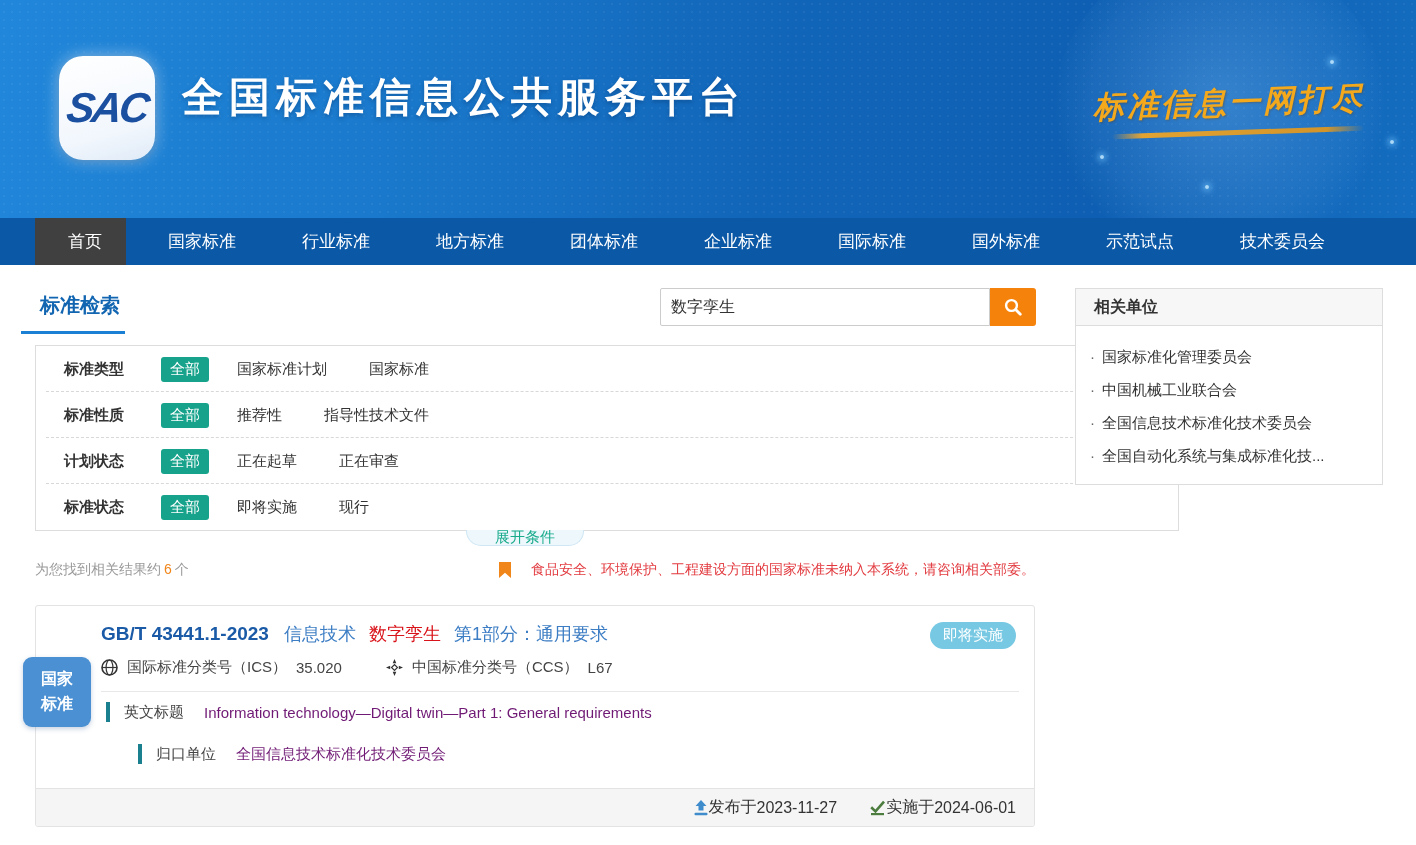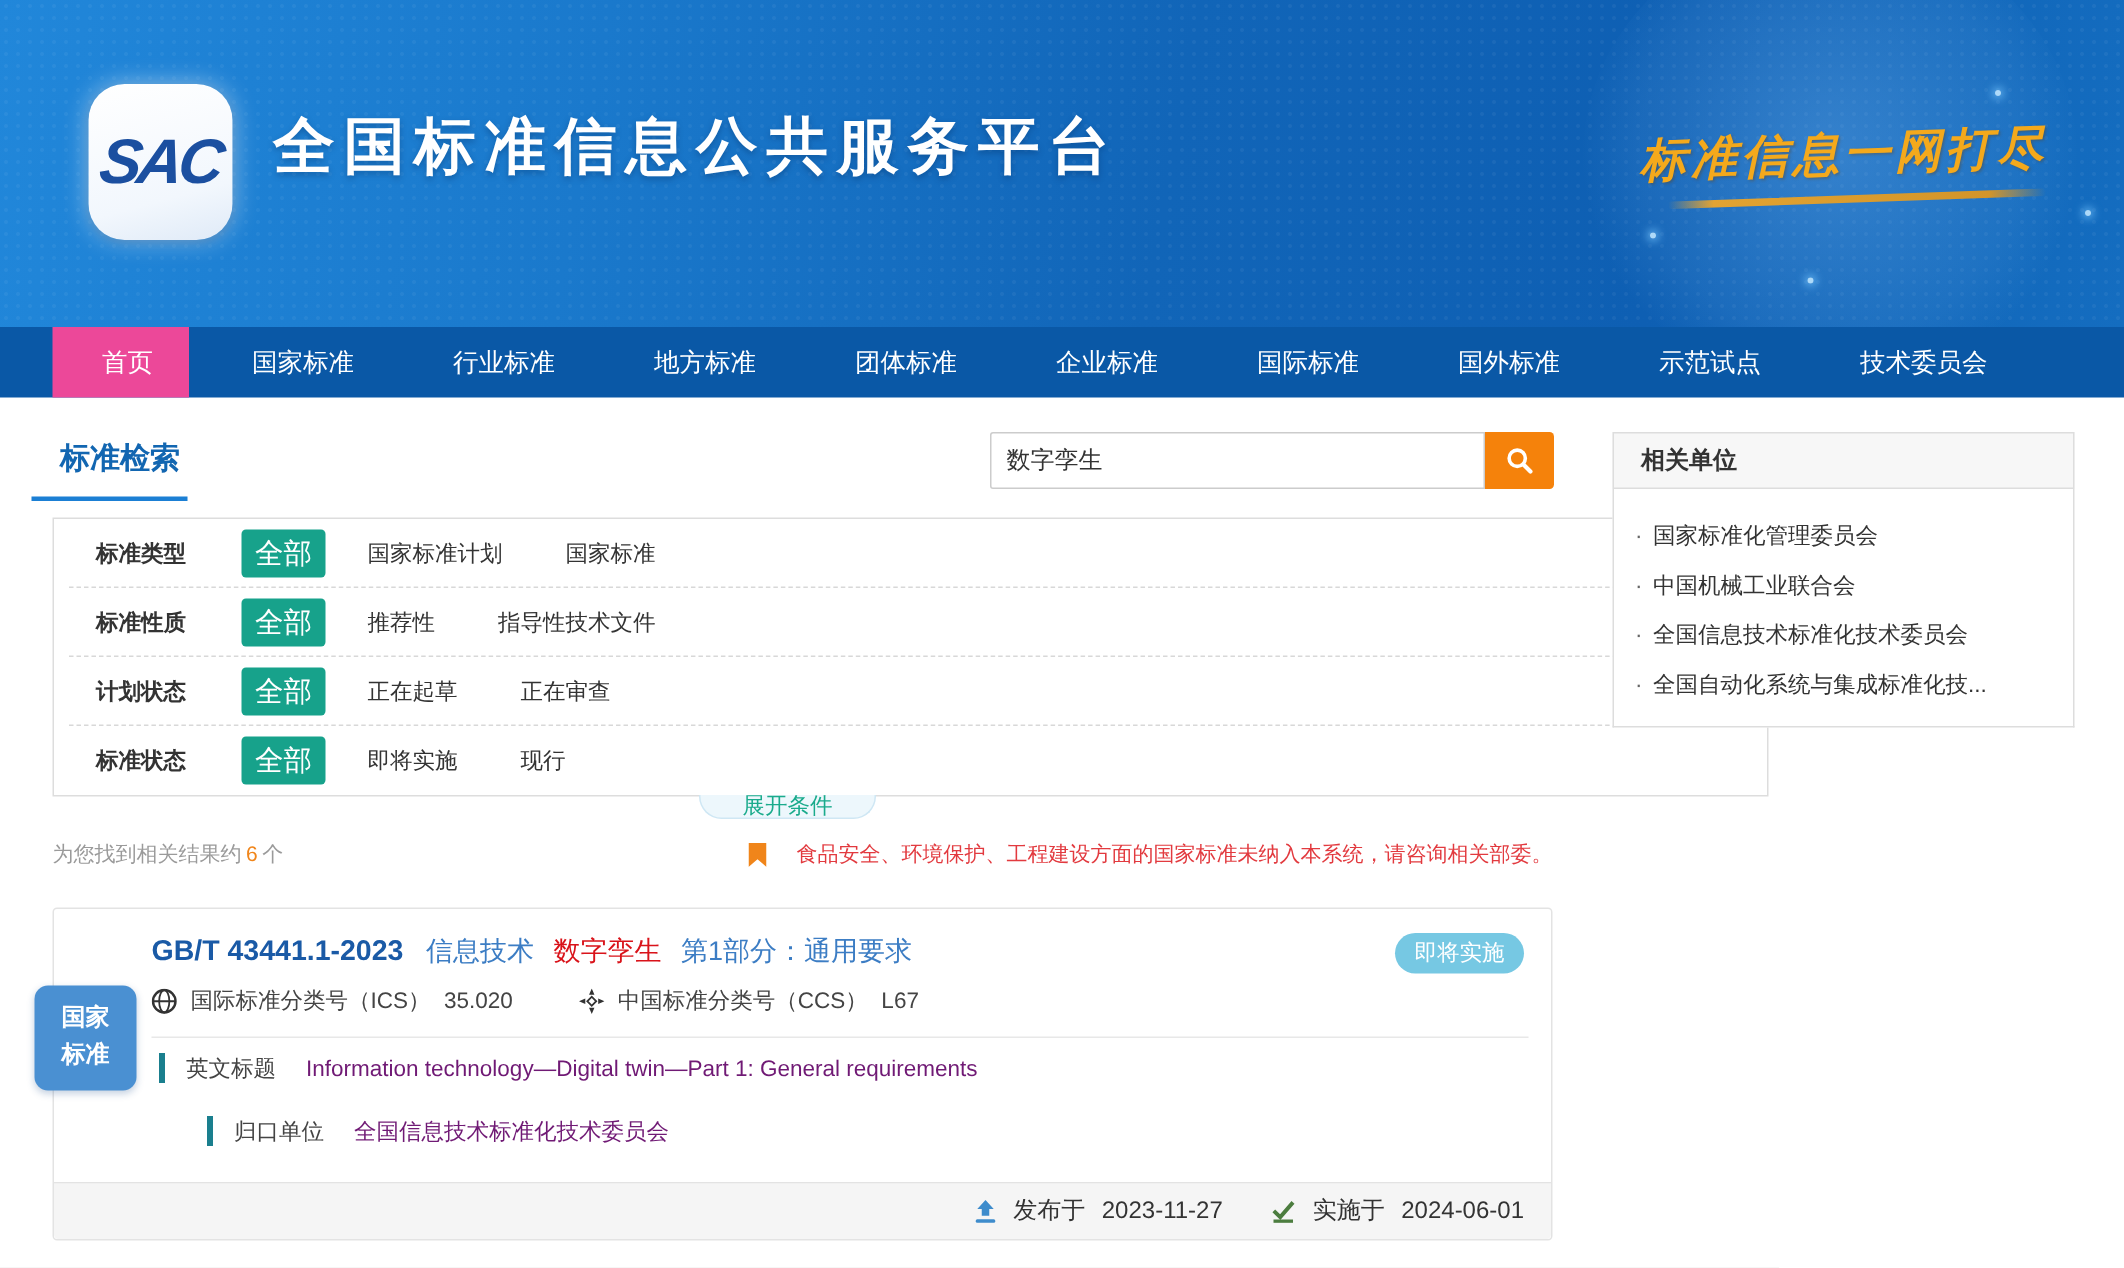--- a/index.html
+++ b/index.html
@@ -29,39 +29,39 @@
     text-shadow:1px 1px 2px rgba(110,60,0,.35); }
   .slogan-swoosh { position:absolute; left:1112px; top:130px; width:252px; height:5px; border-radius:3px;
     background:linear-gradient(90deg, rgba(216,154,40,0), #e2a332 12%, #d3952a 85%, rgba(216,154,40,0));
     transform:rotate(-2deg); }
 
   
   .nav { position:absolute; top:218px; left:0; width:1416px; height:47px; background:#0a58a6;
     display:flex; align-items:stretch; padding-left:35px; gap:18px; }
   .nav-item { display:flex; align-items:center; padding:0 24px; color:#fff; font-size:17px;
     text-decoration:none; cursor:pointer; white-space:nowrap; }
-  .nav-item.active { background:#ec4899;padding-left:33px; }
+  .nav-item.active { background:#404040;padding-left:33px; }
 
   
   .search-tab { position:absolute; left:40px; top:292px; font-size:20px; font-weight:bold; color:#1266b1; cursor:pointer; }
   .search-tab-underline { position:absolute; left:21px; top:331px; width:104px; height:3px; background:#1b7fd4; }
   .search-input { position:absolute; left:660px; top:288px; width:330px; height:38px; border:1px solid #ccc;
     border-radius:2px 0 0 2px; padding:0 10px; font-size:16px; color:#333; outline:none;
     font-family:"Liberation Sans","DejaVu Sans",sans-serif; }
   .search-btn { position:absolute; left:990px; top:288px; width:46px; height:38px; background:#f5820b;
     border:none; border-radius:0 3px 3px 0; cursor:pointer; display:flex; align-items:center; justify-content:center; }
 
   
   .filter-box { position:absolute; left:35px; top:345px; width:1144px; height:186px; border:1px solid #ddd;
     background:#fff; display:flex; flex-direction:column; }
   .filter-row { flex:1; display:flex; align-items:center; padding:0 20px 0 28px; position:relative; }
   .filter-row:not(:last-child)::after { content:""; position:absolute; left:10px; right:10px; bottom:0;
     border-bottom:1px dashed #d8d8d8; }
   .f-label { width:97px; font-size:15px; font-weight:bold; color:#333; }
-  .f-badge { background:#17a28b; color:#fff; font-size:19px; padding:3px 9px; border-radius:3px;
+  .f-badge { background:#17a28b; color:#fff; font-size:15px; padding:3px 9px; border-radius:3px;
     margin-right:28px; cursor:pointer; }
   .f-opt { font-size:15px; color:#333; margin-right:42px; cursor:pointer; }
   .expand-tab { position:absolute; left:466px; top:530px; width:118px; height:16px; background:#edf7fc;
     border:1px solid #cfe7f4; border-top:none; border-radius:0 0 15px 15px; color:#1aab8c; font-size:15px;
     display:flex; align-items:center; justify-content:center; cursor:pointer; z-index:2; }
 
   
   .results-row { position:absolute; left:35px; top:561px; width:1000px; display:flex;
     justify-content:space-between; align-items:center; }
   .summary { font-size:14px; color:#9a9a9a; }
@@ -88,21 +88,21 @@
   .card-divider { position:absolute; left:65px; right:15px; top:85px; border-top:1px solid #e8e8e8; }
   .detail-row { position:absolute; left:70px; display:flex; align-items:center; font-size:15px; }
   .detail-row.r1 { top:96px; }
   .detail-row.r2 { top:138px;padding-left:32px; }
   .d-bar { width:4px; height:20px; background:#1a7f8e; margin-right:14px; }
   .d-label { color:#444; width:80px; }
   .d-value { color:#701a75; }
   .card-footer { position:absolute; left:0; right:0; bottom:0; height:38px; background:#f5f5f5;
     border-top:1px solid #e3e3e3; border-radius:0 0 3px 3px; display:flex; align-items:center;
     justify-content:flex-end; padding-right:18px; font-size:16px; color:#333; }
-  .footer-group { display:flex; align-items:center; gap:11px; }
+  .footer-group { display:flex; align-items:center; gap:0; }
   .footer-group + .footer-group { margin-left:32px; }
 
   
   .sidebar { position:absolute; left:1075px; top:288px; width:308px; }
   .sb-header { height:38px; background:#f7f7f7; border:1px solid #ddd; display:flex; align-items:center;
     padding-left:18px; font-size:16px; font-weight:bold; color:#333; }
   .sb-body { border:1px solid #ddd; border-top:none; background:#fff; padding:8px 0 18px; }
   .sb-item { display:flex; align-items:baseline; padding:14px 14px 0 14px; font-size:15px; color:#333;
     cursor:pointer; white-space:nowrap; overflow:hidden; }
   .sb-item .dot { margin-right:7px; color:#666; }

